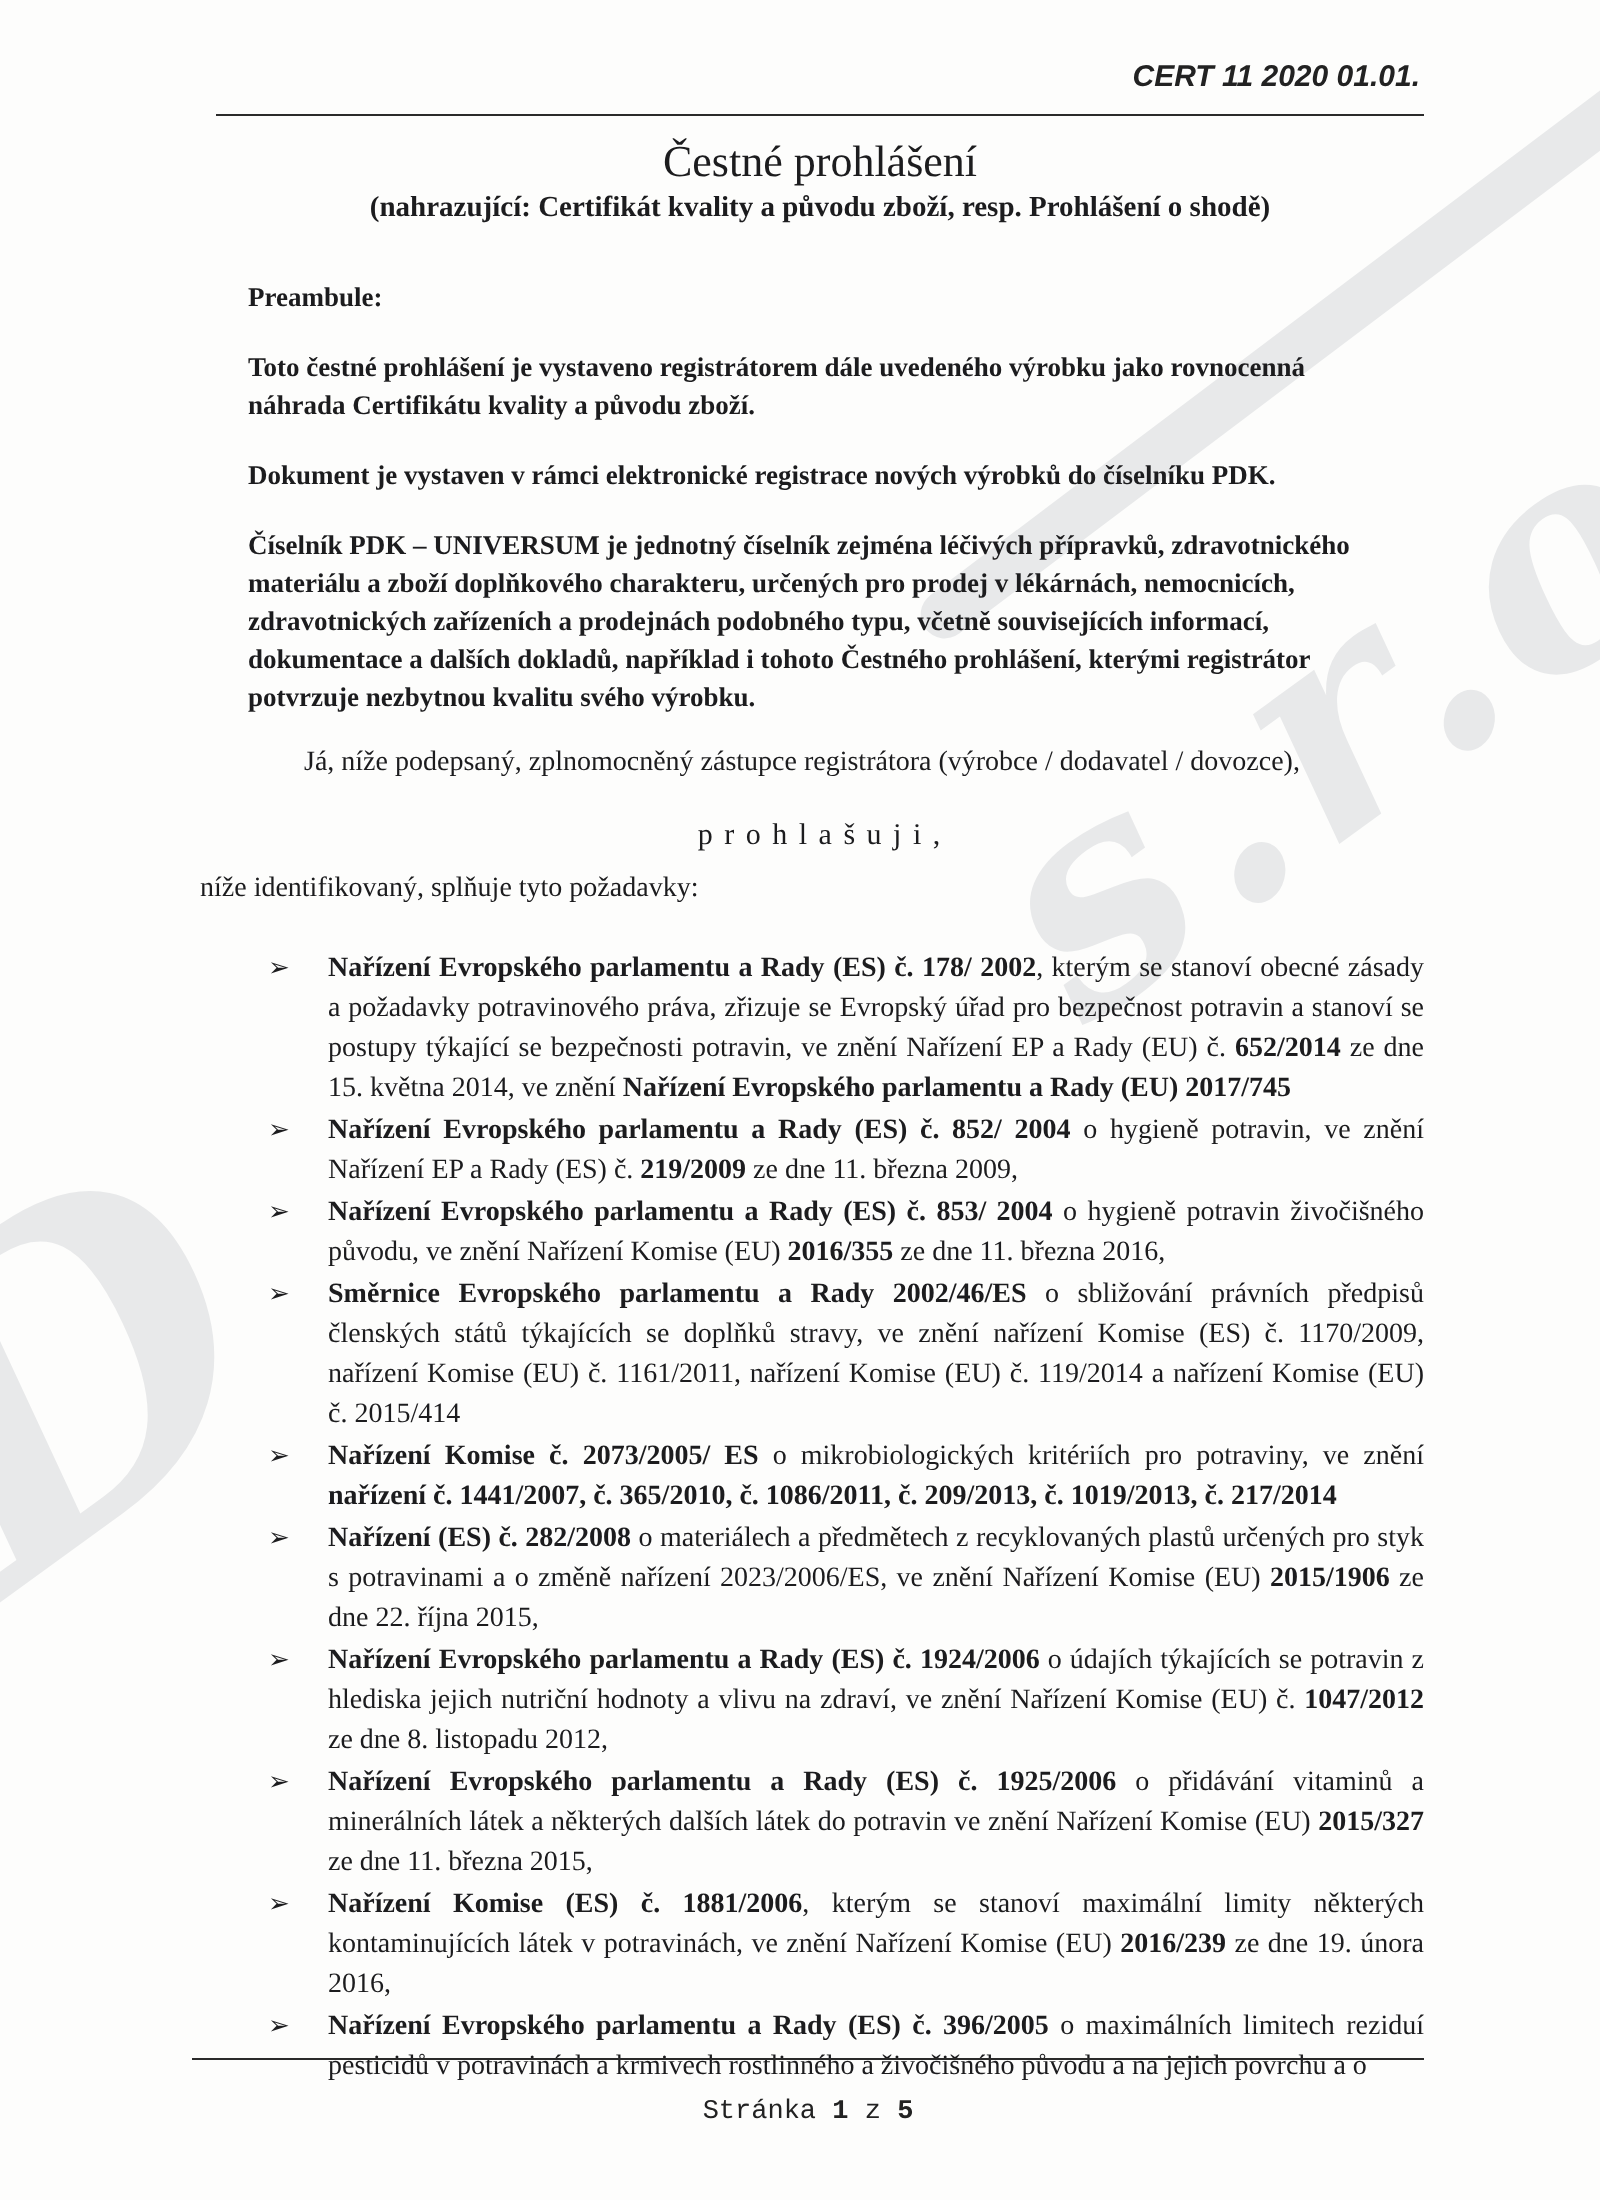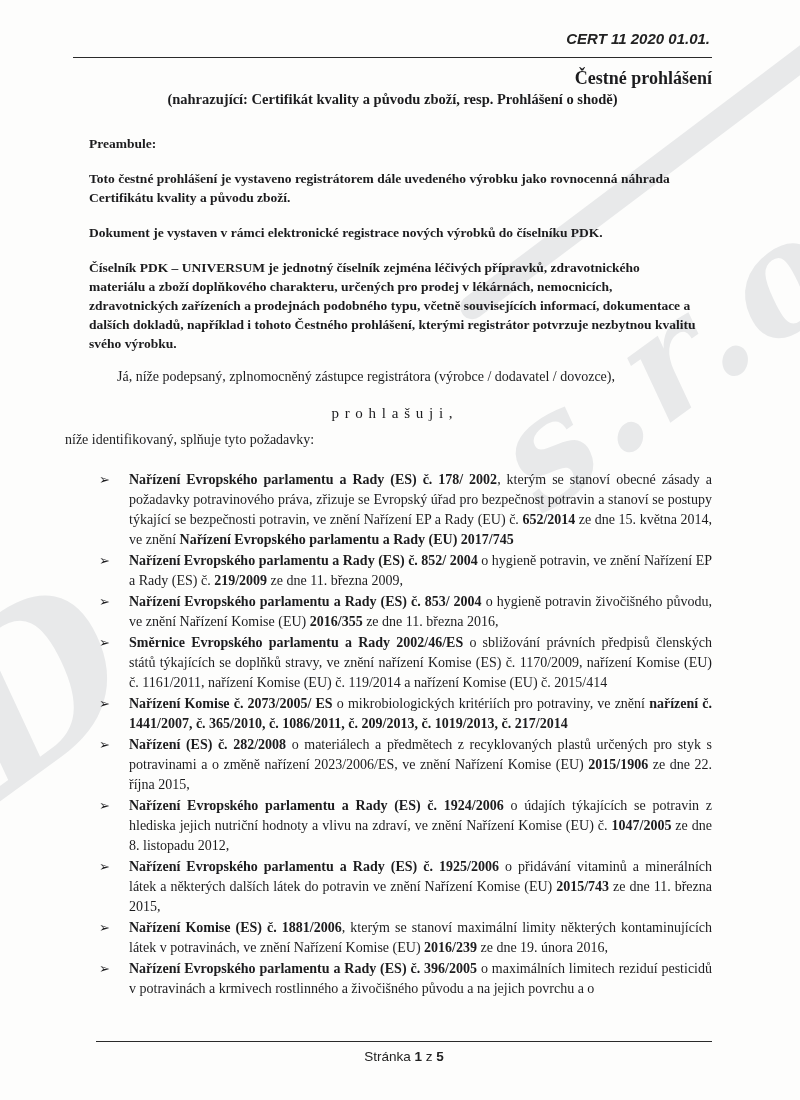--- a/index.html
+++ b/index.html
@@ -28,32 +28,32 @@
     border-radius:12px;
   }
   .wm-tail{
     top:560px;left:-60px;
     font-family:"DejaVu Serif", serif;
     font-style:italic;font-weight:bold;
     font-size:210px;letter-spacing:12px;
     transform:rotate(-36deg);
   }
   
-  .content{position:relative;z-index:1;padding:30px 88px 0 73px;}
+  .content{position:relative;z-index:1;padding:30px 88px 0 108px;}
   .doc-code{
     text-align:right;
     font-family:"Liberation Sans", sans-serif;
     font-style:italic;font-weight:600;
     font-size:15px;color:#222;
     margin:0 2px 10px 0;
   }
   .top-rule{border:none;border-top:1.6px solid #2a2a2a;margin:0 0 10px 0;}
   .title{
-    text-align:right;font-weight:bold;
-    font-size:18px;margin:2px 0 2px 0;
+    text-align:center;font-weight:normal;
+    font-size:22px;margin:2px 0 2px 0;
   }
   .subtitle{
     text-align:center;font-weight:bold;
     font-size:14.5px;margin:0 0 26px 0;
   }
   .preamble-heading{
     font-size:17px;font-weight:bold;margin:0 0 2px 0;
   }
   .preamble p{
     font-size:13.5px;font-weight:bold;
@@ -88,23 +88,23 @@
     position:absolute;left:0;top:0;
     font-family:"DejaVu Sans", sans-serif;
     font-size:13px;color:#1c1c1e;
   }
   .reg-list li b{font-weight:bold;}
   
   .footer{
     position:absolute;left:96px;right:88px;bottom:36px;
     border-top:1.6px solid #2a2a2a;
     text-align:center;
-    font-family:Liberation Sans, sans-serif;
+    font-family:Liberation Mono, monospace;
     font-size:13.5px;color:#222;
-    padding-top:7px;z-index:1;
+    padding-top:19px;z-index:1;
   }
   .footer b{font-weight:bold;}
 </style>
 </head>
 <body>
 
 <div class="page">
 
   <div class="wm wm-sro">s.r.o.</div>
   <div class="wm-slash wm"></div>
@@ -128,22 +128,22 @@
     <p class="verb-line">p r o h l a š u j i ,</p>
     <p class="requirements-line">níže identifikovaný, splňuje tyto požadavky:</p>
 
     <ul class="reg-list" id="reg-list">
         <li><span class="bullet">➢</span><b>Nařízení Evropského parlamentu a Rady (ES) č. 178/ 2002</b><span>, kterým se stanoví obecné zásady a požadavky potravinového práva, zřizuje se Evropský úřad pro bezpečnost potravin a stanoví se postupy týkající se bezpečnosti potravin, ve znění Nařízení EP a Rady (EU) č. </span><b>652/2014</b><span> ze dne 15. května 2014, ve znění </span><b>Nařízení Evropského parlamentu a Rady (EU) 2017/745</b></li>
         <li><span class="bullet">➢</span><b>Nařízení Evropského parlamentu a Rady (ES) č. 852/ 2004</b><span> o hygieně potravin, ve znění Nařízení EP a Rady (ES) č. </span><b>219/2009</b><span> ze dne 11. března 2009,</span></li>
         <li><span class="bullet">➢</span><b>Nařízení Evropského parlamentu a Rady (ES) č. 853/ 2004</b><span> o hygieně potravin živočišného původu, ve znění Nařízení Komise (EU) </span><b>2016/355</b><span> ze dne 11. března 2016,</span></li>
         <li><span class="bullet">➢</span><b>Směrnice Evropského parlamentu a Rady 2002/46/ES</b><span> o sbližování právních předpisů členských států týkajících se doplňků stravy, ve znění nařízení Komise (ES) č. 1170/2009, nařízení Komise (EU) č. 1161/2011, nařízení Komise (EU) č. 119/2014 a nařízení Komise (EU) č. 2015/414</span></li>
         <li><span class="bullet">➢</span><b>Nařízení Komise č. 2073/2005/ ES</b><span> o mikrobiologických kritériích pro potraviny, ve znění </span><b>nařízení č. 1441/2007, č. 365/2010, č. 1086/2011, č. 209/2013, č. 1019/2013, č. 217/2014</b></li>
         <li><span class="bullet">➢</span><b>Nařízení (ES) č. 282/2008</b><span> o materiálech a předmětech z recyklovaných plastů určených pro styk s potravinami a o změně nařízení 2023/2006/ES, ve znění Nařízení Komise (EU) </span><b>2015/1906</b><span> ze dne 22. října 2015,</span></li>
-        <li><span class="bullet">➢</span><b>Nařízení Evropského parlamentu a Rady (ES) č. 1924/2006</b><span> o údajích týkajících se potravin z hlediska jejich nutriční hodnoty a vlivu na zdraví, ve znění Nařízení Komise (EU) č. </span><b>1047/2005</b><span> ze dne 8. listopadu 2012,</span></li>
-        <li><span class="bullet">➢</span><b>Nařízení Evropského parlamentu a Rady (ES) č. 1925/2006</b><span> o přidávání vitaminů a minerálních látek a některých dalších látek do potravin ve znění Nařízení Komise (EU) </span><b>2015/743</b><span> ze dne 11. března 2015,</span></li>
+        <li><span class="bullet">➢</span><b>Nařízení Evropského parlamentu a Rady (ES) č. 1924/2006</b><span> o údajích týkajících se potravin z hlediska jejich nutriční hodnoty a vlivu na zdraví, ve znění Nařízení Komise (EU) č. </span><b>1047/2012</b><span> ze dne 8. listopadu 2012,</span></li>
+        <li><span class="bullet">➢</span><b>Nařízení Evropského parlamentu a Rady (ES) č. 1925/2006</b><span> o přidávání vitaminů a minerálních látek a některých dalších látek do potravin ve znění Nařízení Komise (EU) </span><b>2015/327</b><span> ze dne 11. března 2015,</span></li>
         <li><span class="bullet">➢</span><b>Nařízení Komise (ES) č. 1881/2006</b><span>, kterým se stanoví maximální limity některých kontaminujících látek v potravinách, ve znění Nařízení Komise (EU) </span><b>2016/239</b><span> ze dne 19. února 2016,</span></li>
         <li><span class="bullet">➢</span><b>Nařízení Evropského parlamentu a Rady (ES) č. 396/2005</b><span> o maximálních limitech reziduí pesticidů v potravinách a krmivech rostlinného a živočišného původu a na jejich povrchu a o</span></li>
       </ul>
   </div>
 
   <div class="footer">
     <span>Stránka</span>
     <b>1</b>
     <span>z</span>
     <b>5</b>

